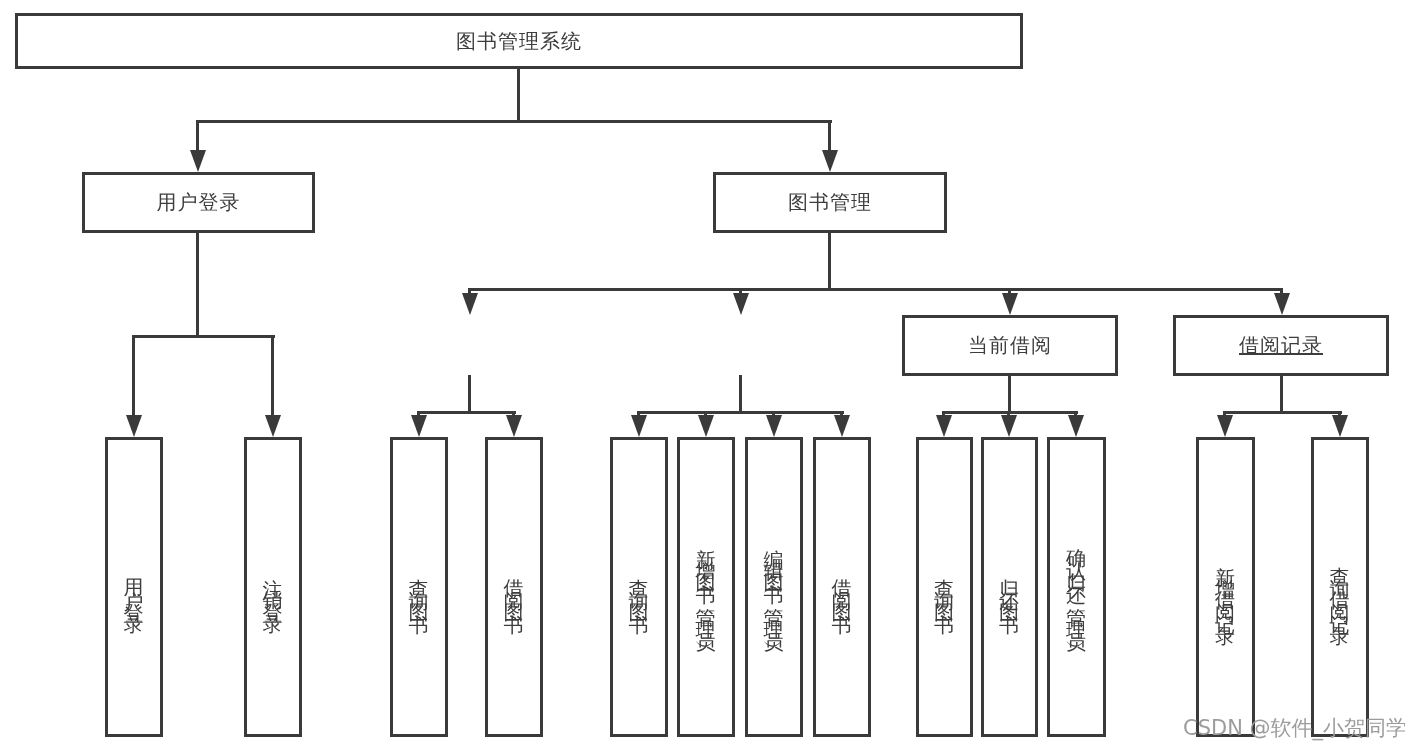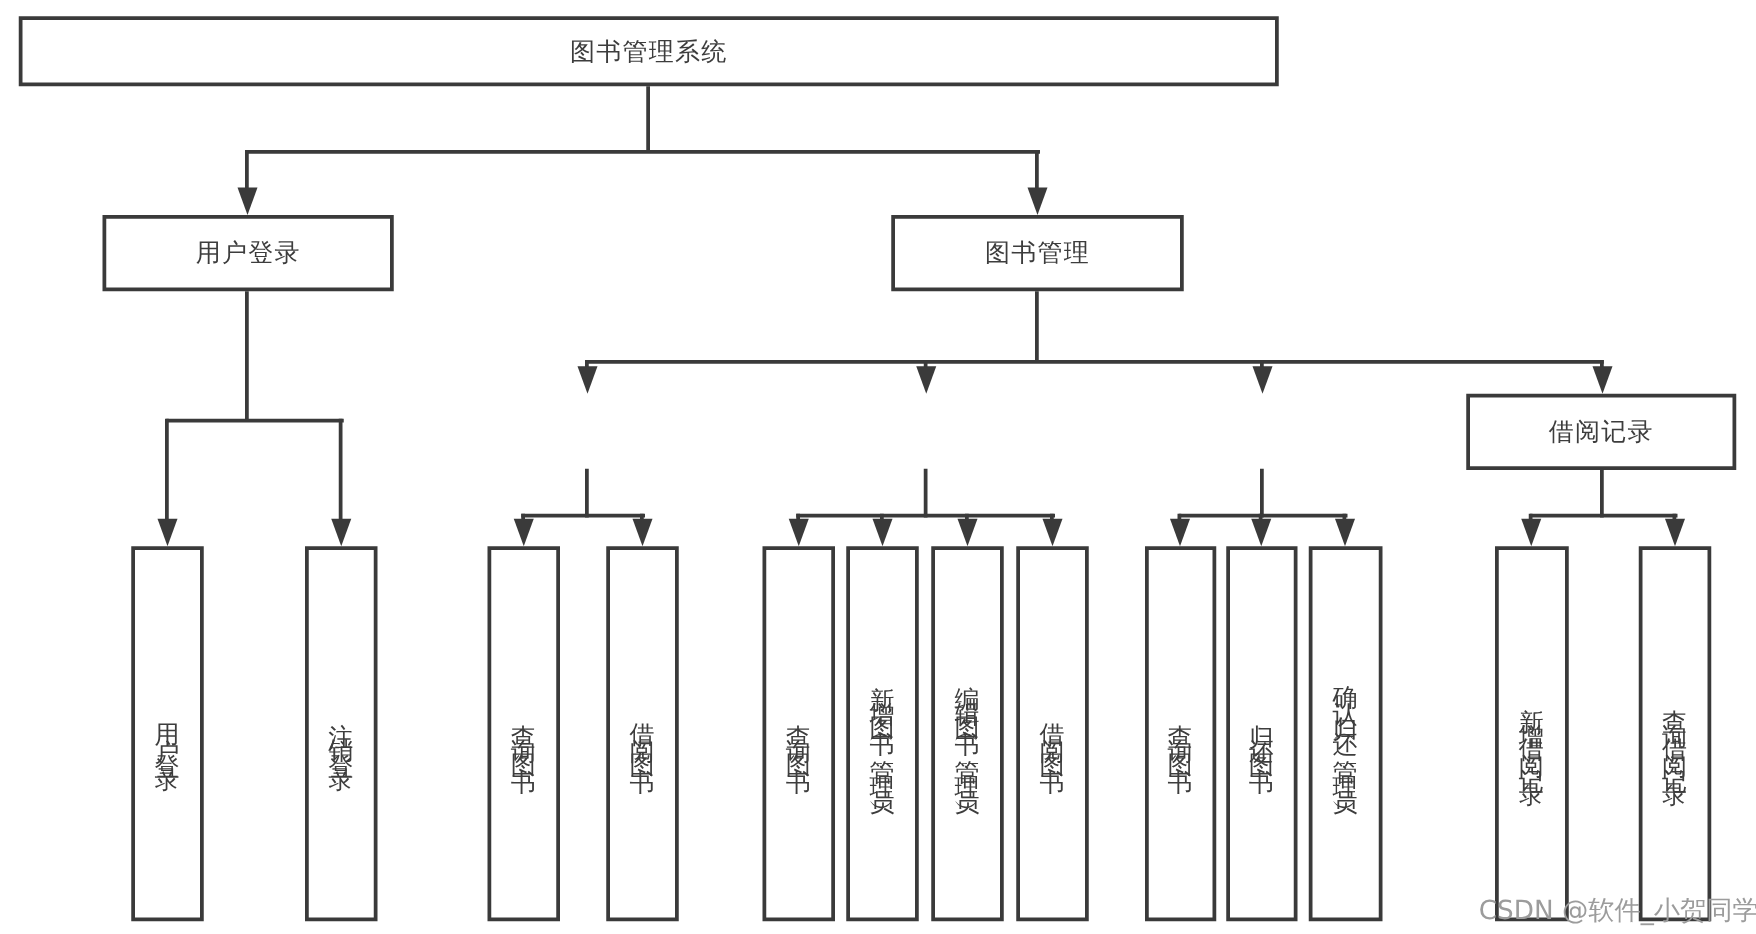--- a/index.html
+++ b/index.html
@@ -36,21 +36,21 @@
     border-top:22px solid #3a3a3a;
   }
 
   
   #n-root  { left:15px;  top:13px;  width:1008px; height:56px; }
   #n-l2-0  { left:82px;  top:172px; width:233px;  height:61px; }
   #n-l2-1  { left:713px; top:172px; width:234px;  height:61px; }
   #n-l3-0  { left:362px; top:315px; width:217px;  height:61px; }
   #n-l3-1  { left:633px; top:315px; width:217px;  height:61px; }
   #n-l3-2  { left:902px; top:315px; width:216px;  height:61px; }
-  #n-l3-3  { left:1173px;top:315px; width:216px;  height:61px; }
+  #n-l3-3  { left:1173px;top:315px; width:216px;  height:61px;text-decoration:underline; }
 
   #n-leaf-0  { left:105px;  width:58px; }
   #n-leaf-1  { left:244px;  width:58px; }
   #n-leaf-2  { left:390px;  width:58px; }
   #n-leaf-3  { left:485px;  width:58px; }
   #n-leaf-4  { left:610px;  width:58px; }
   #n-leaf-5  { left:677px;  width:58px; }
   #n-leaf-6  { left:745px;  width:58px; }
   #n-leaf-7  { left:813px;  width:58px; }
   #n-leaf-8  { left:916px;  width:57px; }
@@ -140,20 +140,23 @@
     <span>图书管理系统</span>
   </div>
 
   <div class="node h-node" id="n-l2-0">
     <span>用户登录</span>
   </div>
   <div class="node h-node" id="n-l2-1">
     <span>图书管理</span>
   </div>
 
+  <div class="node h-node" id="n-l3-2">
+    <span>当前借阅</span>
+  </div>
   <div class="node h-node" id="n-l3-3">
     <span>借阅记录</span>
   </div>
 
   <div class="node v-node" id="n-leaf-0">
     <span class="v-text">用户登录</span>
   </div>
   <div class="node v-node" id="n-leaf-1">
     <span class="v-text">注销登录</span>
   </div>

